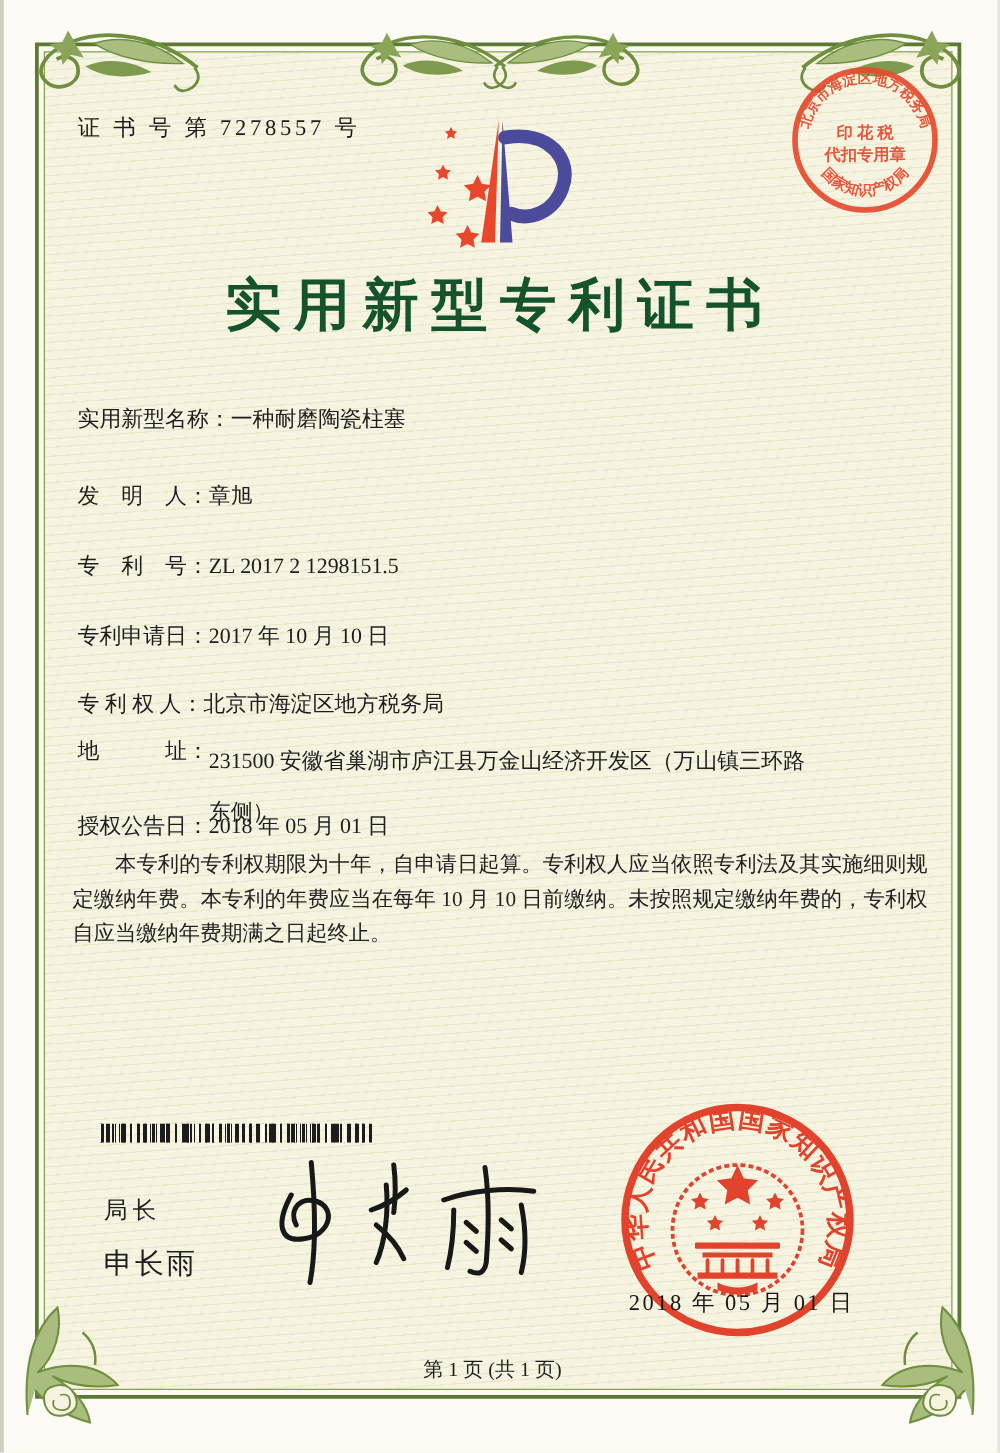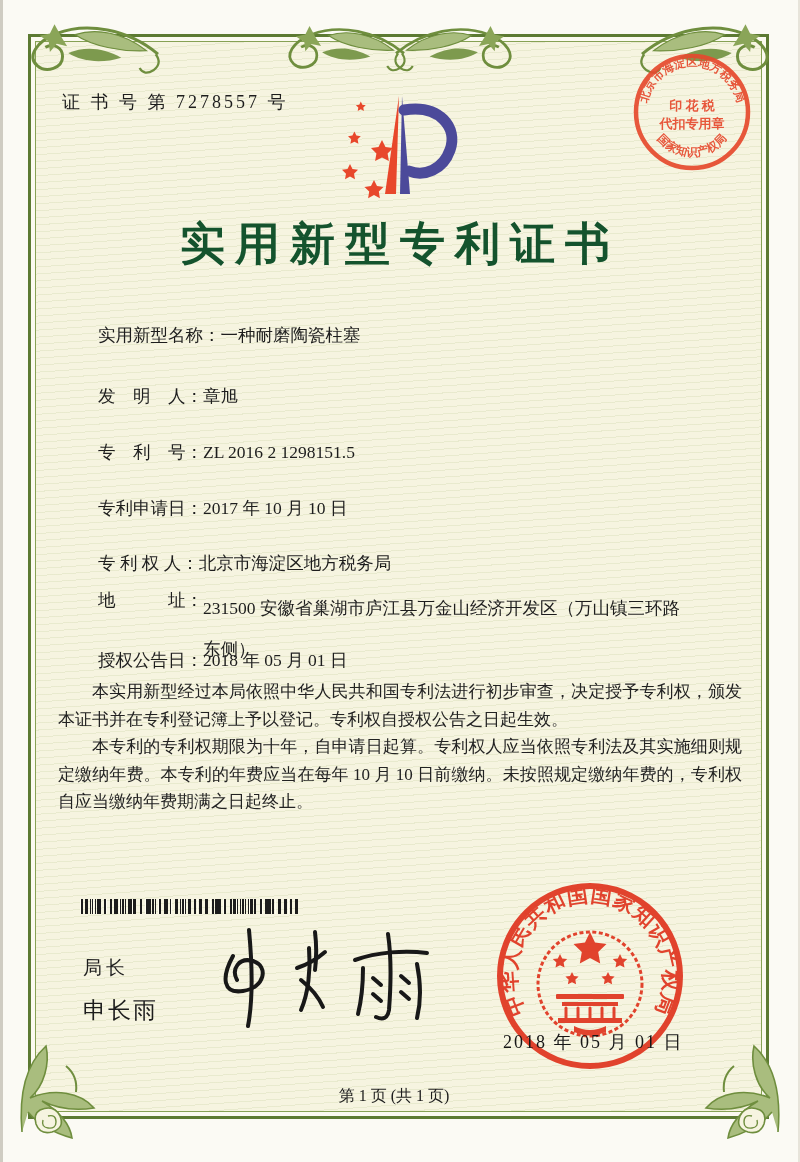--- a/index.html
+++ b/index.html
@@ -33,21 +33,21 @@
   .logo{position:absolute;left:336px;top:82px;}
 
   .tax-stamp{position:absolute;left:632px;top:52px;opacity:.92;}
 
   .title{
     position:absolute;left:0;top:214px;width:800px;text-align:center;
     font-size:45px;font-weight:bold;letter-spacing:10px;color:#14532d;
   }
 
   .field-row{position:absolute;left:62px;font-size:17.5px;white-space:nowrap;}
-  .field-row .lbl{white-space:pre;margin-left:36px;}
+  .field-row .lbl{white-space:pre;}
   .row-name{top:323px;}
   .row-inventor{top:384px;}
   .row-patno{top:440px;}
   .row-appdate{top:496px;}
   .row-owner{top:551px;}
   .row-addr{top:588px;white-space:normal;display:flex;}
   .row-addr .val{display:inline-block;width:492px;line-height:41px;white-space:normal;}
   .row-grant{top:648px;width:676px;}
   .row-grant .grant-no{position:absolute;left:393px;top:0;}
 
@@ -142,38 +142,37 @@
 
 <div class="title">实用新型专利证书</div>
 
 <div class="field-row row-name">
   <span class="lbl">实用新型名称：</span><span class="val">一种耐磨陶瓷柱塞</span>
 </div>
 <div class="field-row row-inventor">
   <span class="lbl">发　明　人：</span><span class="val">章旭</span>
 </div>
 <div class="field-row row-patno">
-  <span class="lbl">专　利　号：</span><span class="val">ZL 2016 2 1298151.5</span>
+  <span class="lbl">专　利　号：</span><span class="val">ZL 2017 2 1298151.5</span>
 </div>
 <div class="field-row row-appdate">
   <span class="lbl">专利申请日：</span><span class="val">2017 年 10 月 10 日</span>
 </div>
 <div class="field-row row-owner">
   <span class="lbl">专 利 权 人：</span><span class="val">北京市海淀区地方税务局</span>
 </div>
 <div class="field-row row-addr">
   <span class="lbl">地　　　址：</span>
     <span class="val">231500 安徽省巢湖市庐江县万金山经济开发区（万山镇三环路东侧）</span>
 </div>
 <div class="field-row row-grant">
   <span class="grant-date"><span class="lbl">授权公告日：</span><span>2018 年 05 月 01 日</span></span>
 </div>
 
 <div class="paragraphs">
-  <p>本实用新型经过本局依照中华人民共和国专利法进行初步审查，决定授予专利权，颁发本证书并在专利登记簿上予以登记。专利权自授权公告之日起生效。</p>
   <p>本专利的专利权期限为十年，自申请日起算。专利权人应当依照专利法及其实施细则规定缴纳年费。本专利的年费应当在每年 10 月 10 日前缴纳。未按照规定缴纳年费的，专利权自应当缴纳年费期满之日起终止。</p>
 </div>
 
 <div class="barcode"></div>
 
 <div class="signer-title">局长</div>
 <div class="signer-name">申长雨</div>
 
 <svg class="signature" width="230" height="110" viewBox="0 0 230 110">
   <g fill="none" stroke="#181818" stroke-width="4" stroke-linecap="round" stroke-linejoin="round">

